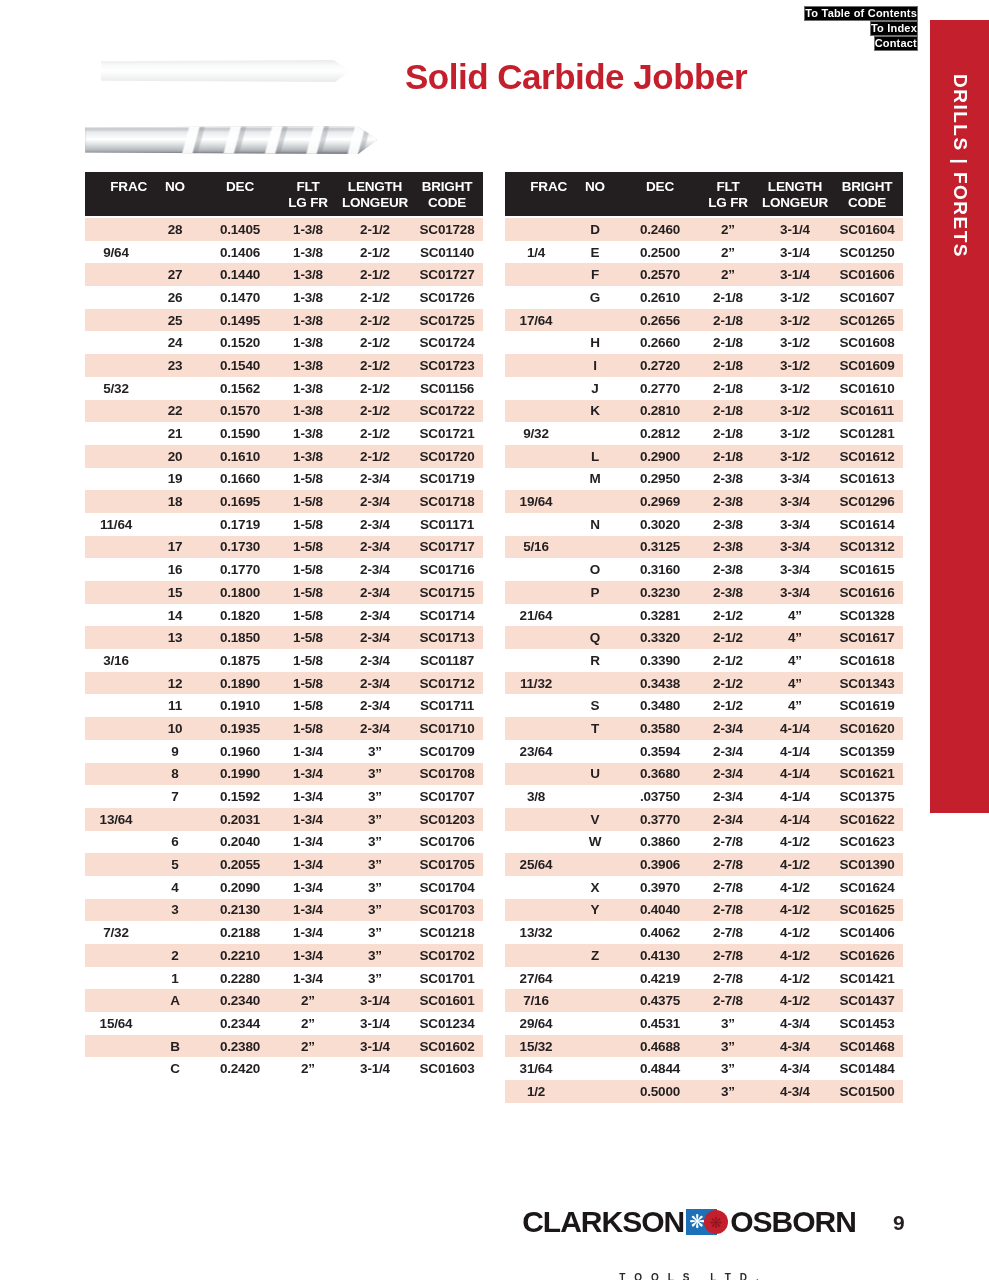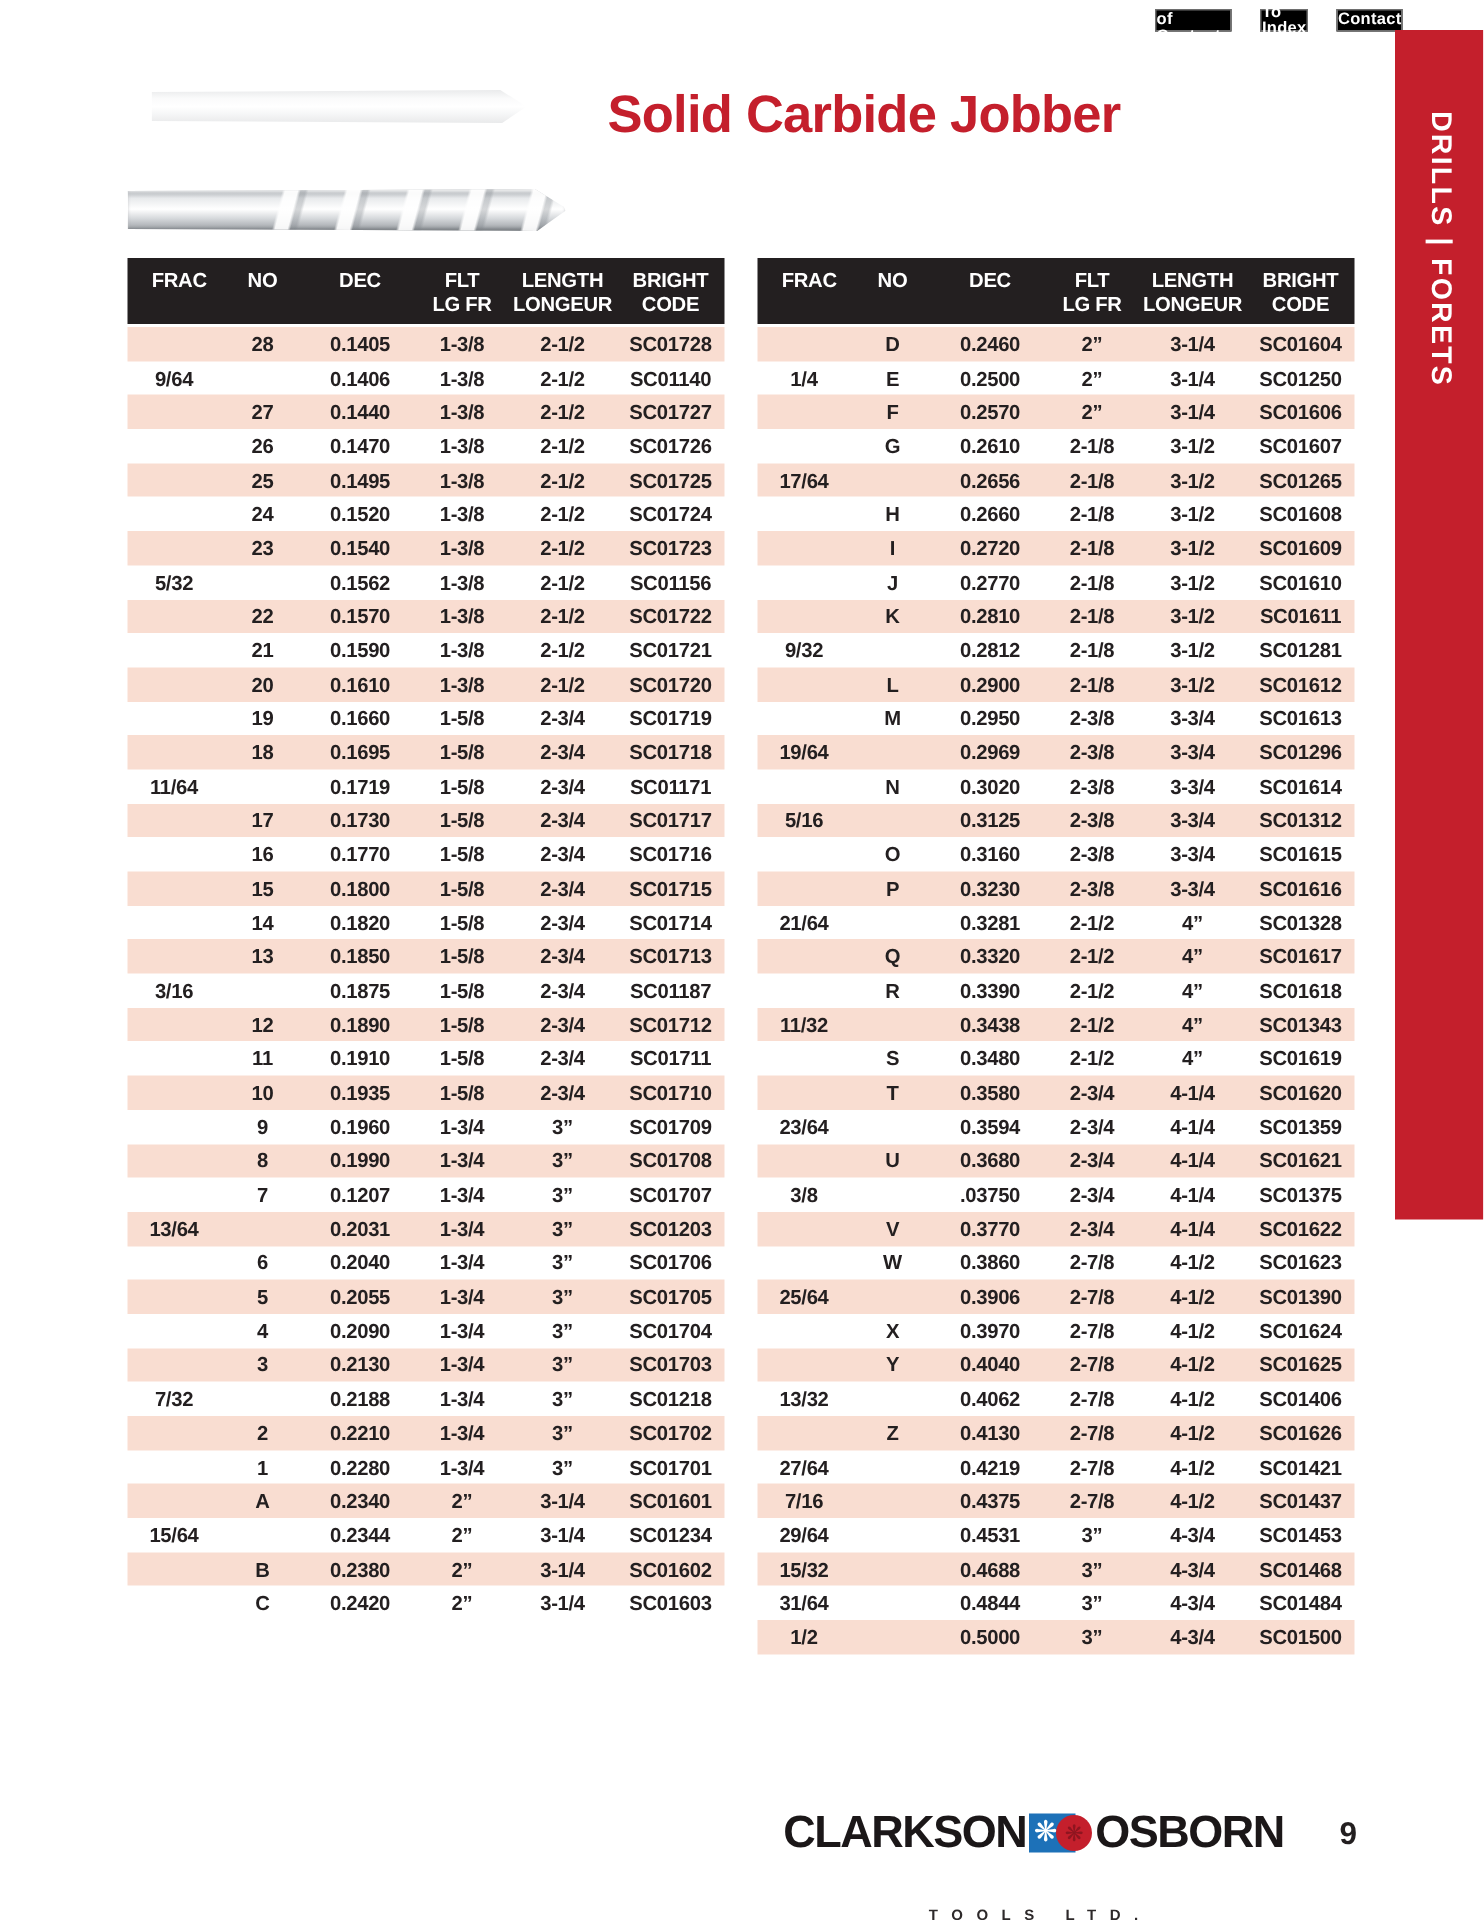--- a/index.html
+++ b/index.html
@@ -1,20 +1,20 @@
 <!DOCTYPE html>
 <html style="--red: #c41f2c; --pink: #f9ddd1; --header-black: #231f20; --logo-blue: #1d71b8;"><head>
 <meta charset="utf-8">
 <style>
   html,body{margin:0;padding:0;background:#fff;}
   .page{position:relative;width:989px;height:1280px;background:#ffffff;overflow:hidden;
         font-family:"Liberation Sans",sans-serif;color:#231f20;}
 
   
-  .nav-buttons{position:absolute;top:6px;left:770px;width:148px;display:flex;flex-direction:row;gap:19px;}
+  .nav-buttons{position:absolute;top:6px;left:770px;width:148px;display:flex;flex-direction:column;gap:0;align-items:flex-end;}
   .nav-btn{height:15px;background:#000;border:1px solid #6e6e6e;color:#fff;font-size:11px;font-weight:bold;
            display:flex;align-items:center;justify-content:center;line-height:1;letter-spacing:.2px;cursor:pointer;box-sizing:border-box;}
 
   
   .side-tab{position:absolute;left:930px;top:20px;width:59px;height:793px;background:var(--red,#c41f2c);}
   .side-tab-label{position:absolute;top:54px;left:50%;transform:translateX(-50%);writing-mode:vertical-rl;
                   color:#fff;font-size:19px;font-weight:bold;letter-spacing:1.5px;white-space:nowrap;}
 
   
   .title{position:absolute;left:405px;top:56px;color:var(--red,#c41f2c);font-size:35px;font-weight:bold;
@@ -34,21 +34,21 @@
                  rgba(255,255,255,0) 0 12px, rgba(255,255,255,.92) 14px 22px,
                  rgba(125,131,137,.32) 24px 27px, rgba(255,255,255,0) 29px 40px);}
 
   
   .ctable{position:absolute;top:172px;width:398px;}
   #left-table{left:85px;}
   #right-table{left:505px;}
   .thead{display:flex;background:var(--header-black,#231f20);height:44px;color:#fff;}
   .hcol{display:flex;flex-direction:column;box-sizing:border-box;padding-top:7px;align-items:center;}
   .hcol .l{font-size:13.5px;font-weight:bold;line-height:16px;letter-spacing:-.2px;white-space:pre;}
-  .hcol.c0{align-items:center;padding-left:7px;}
+  .hcol.c0{align-items:flex-end;padding-left:7px;}
   .tbody{margin-top:2px;}
   .trow{display:flex;height:22.7px;align-items:center;}
   .trow.pink{background:var(--pink,#f9ddd1);}
   .tcell{font-size:13.5px;font-weight:bold;color:#231f20;text-align:center;letter-spacing:-.2px;box-sizing:border-box;}
   .c0{width:62px;}.c1{width:56px;}.c2{width:74px;}.c3{width:62px;}.c4{width:72px;}.c5{width:72px;}
 
   
   .footer-brand{position:absolute;left:531px;top:1207px;width:316px;display:flex;flex-direction:column;align-items:center;gap:16px;}
   .brand-row{display:flex;align-items:center;}
   .brand-word{font-size:30px;font-weight:bold;letter-spacing:-1px;color:#1b1718;line-height:30px;}
@@ -309,21 +309,21 @@
           <span class="tcell c0"></span>
           <span class="tcell c1">8</span>
           <span class="tcell c2">0.1990</span>
           <span class="tcell c3">1-3/4</span>
           <span class="tcell c4">3”</span>
           <span class="tcell c5">SC01708</span>
         </div>
         <div class="trow white">
           <span class="tcell c0"></span>
           <span class="tcell c1">7</span>
-          <span class="tcell c2">0.1207</span>
+          <span class="tcell c2">0.1592</span>
           <span class="tcell c3">1-3/4</span>
           <span class="tcell c4">3”</span>
           <span class="tcell c5">SC01707</span>
         </div>
         <div class="trow pink">
           <span class="tcell c0">13/64</span>
           <span class="tcell c1"></span>
           <span class="tcell c2">0.2031</span>
           <span class="tcell c3">1-3/4</span>
           <span class="tcell c4">3”</span>

